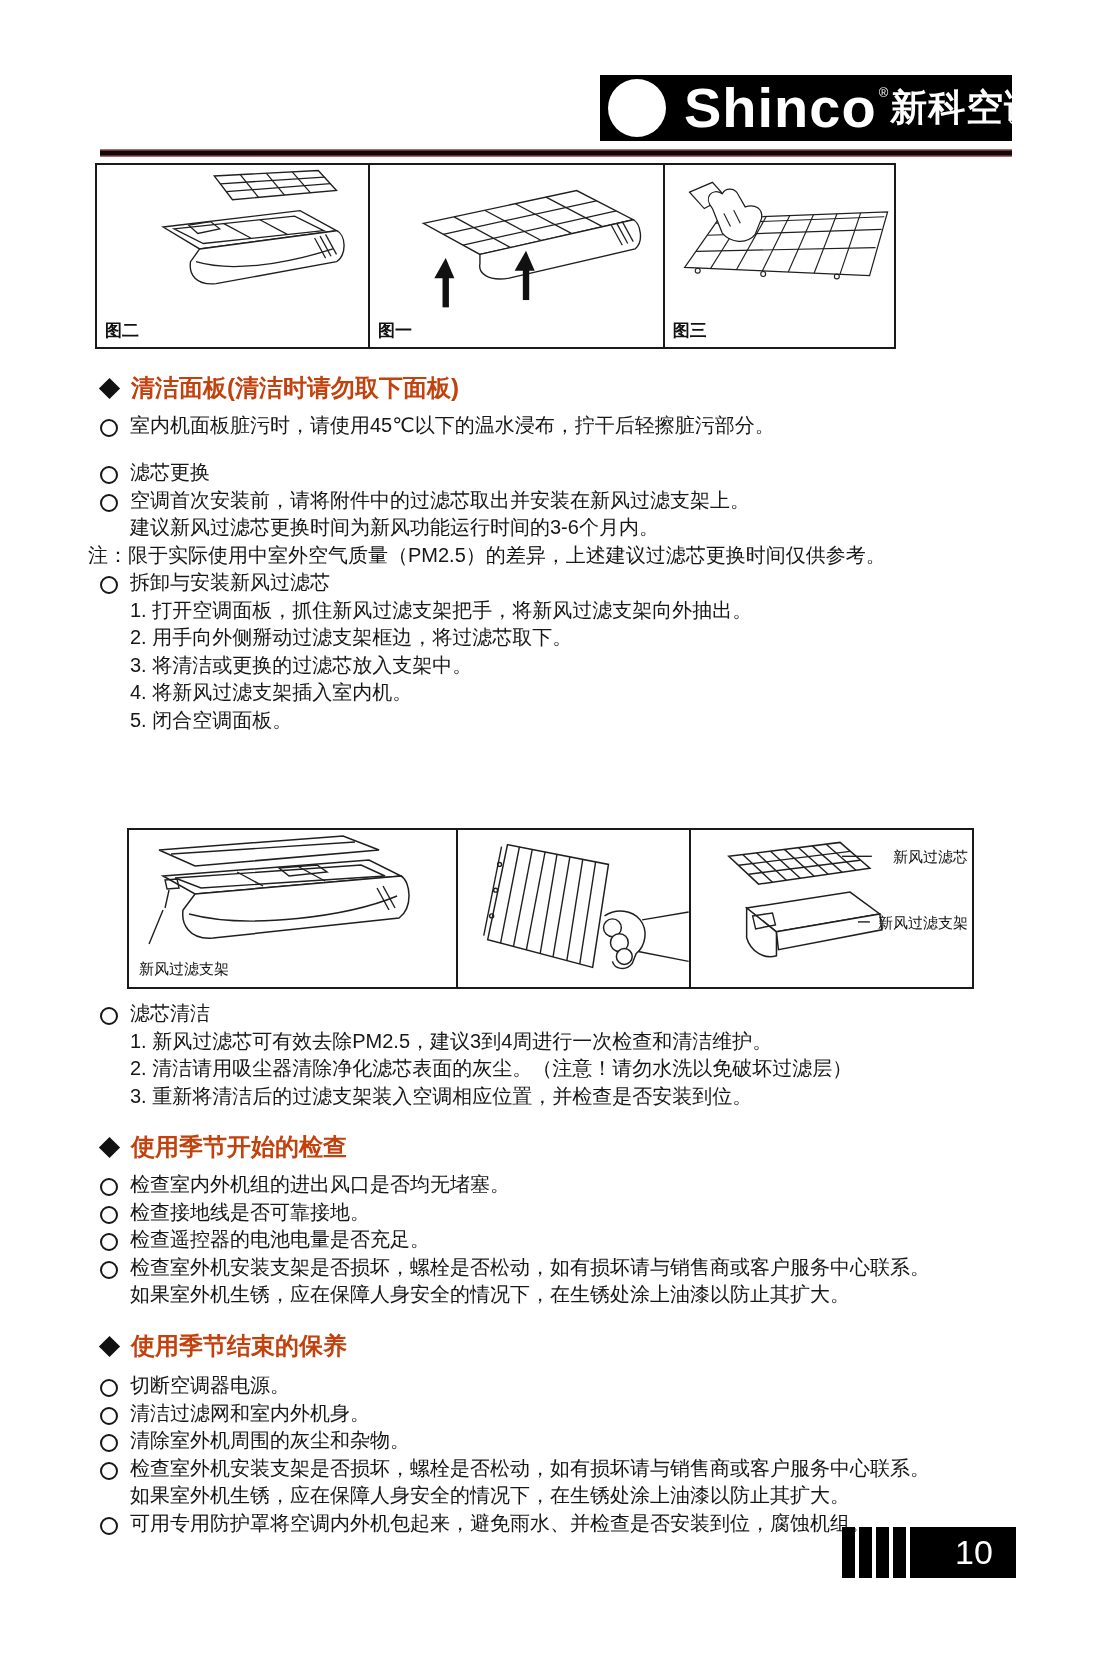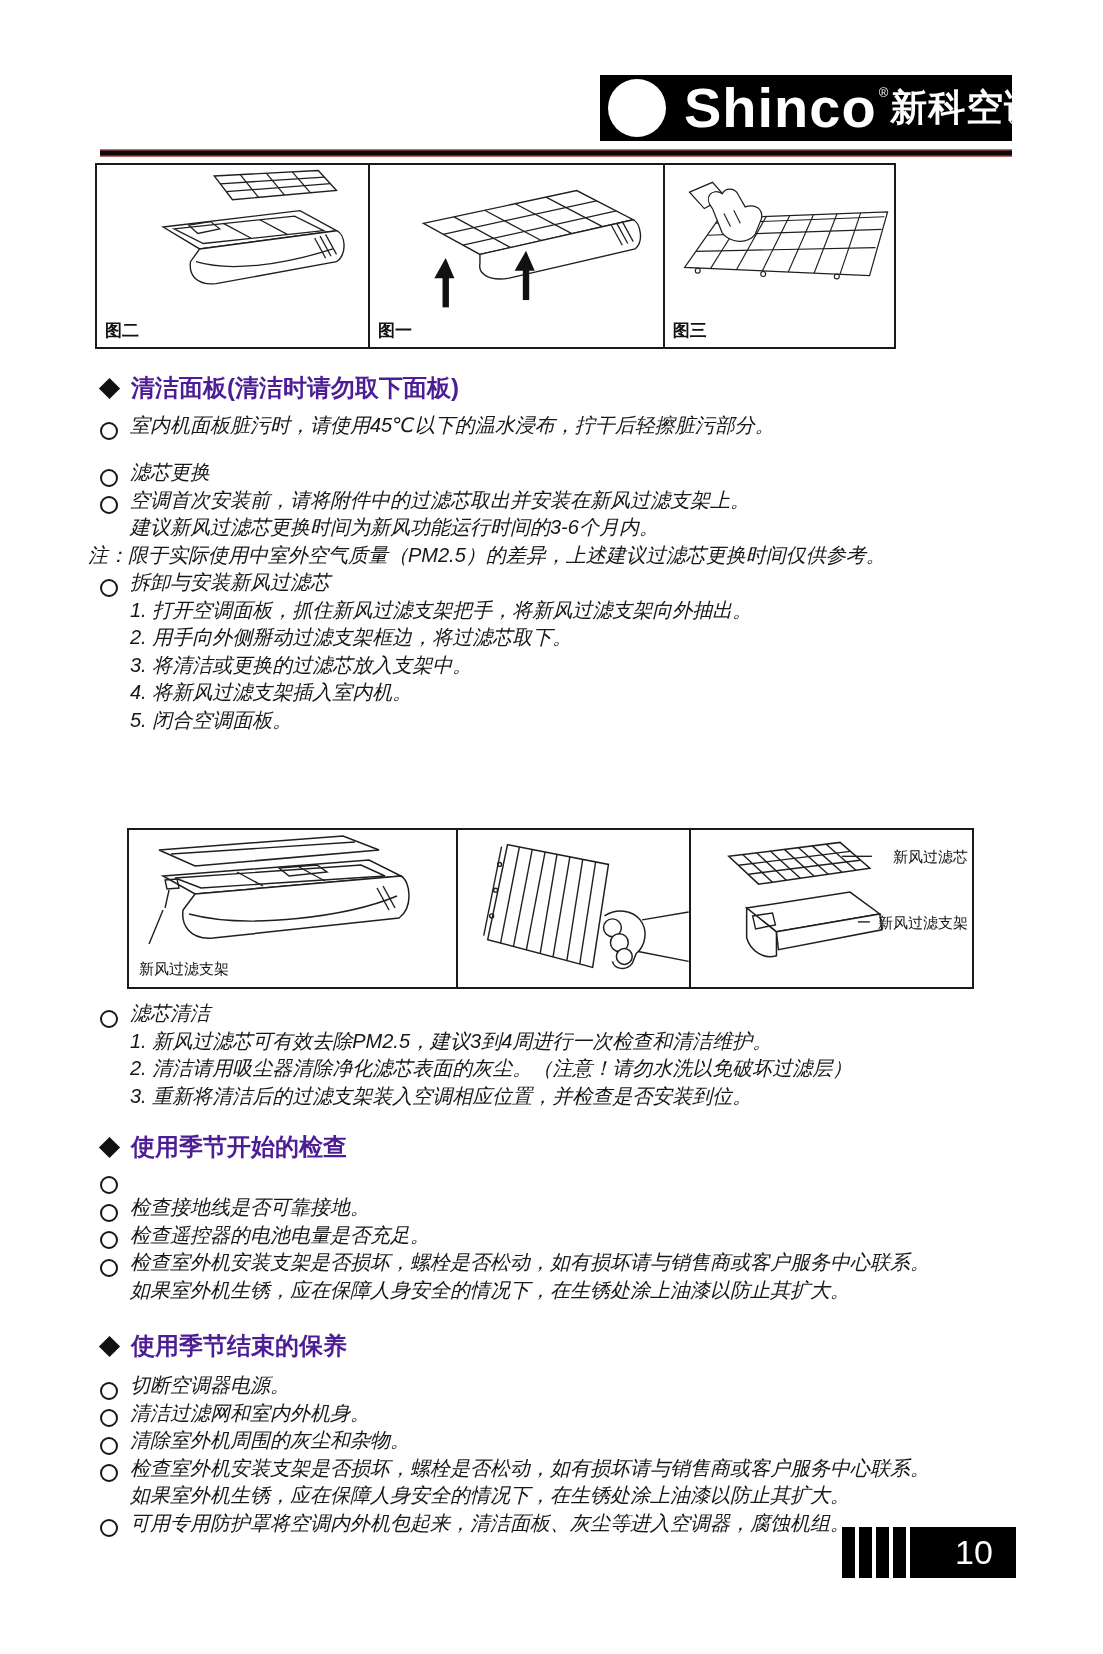--- a/index.html
+++ b/index.html
@@ -23,23 +23,23 @@
   .figbox .cell + .cell{border-left:2px solid #1a1a1a;}
   .figcap{position:absolute;left:8px;bottom:5px;font-size:17px;font-weight:600;color:#111;}
   .figlabel{position:absolute;font-size:15px;color:#111;white-space:nowrap;}
   svg{display:block;}
   .art{stroke:#1f1f1f;fill:none;stroke-width:1.4;}
   .artw{stroke:#1f1f1f;fill:#fff;stroke-width:1.5;}
   .artb{fill:#111;stroke:none;}
 
   
   .block{position:absolute;left:100px;width:930px;}
-  .heading{display:flex;align-items:center;font-size:24px;font-weight:bold;color:#4c1d95;margin-bottom:8px;}
+  .heading{display:flex;align-items:center;font-size:24px;font-weight:bold;color:#c2410c;margin-bottom:8px;}
   .dm{width:15px;height:15px;background:#111;transform:rotate(45deg);margin:0 14px 0 2px;flex:0 0 auto;}
-  .row{display:flex;align-items:flex-end;font-size:20px;line-height:27.5px;color:#171717;font-style:italic;}
+  .row{display:flex;align-items:center;font-size:20px;line-height:27.5px;color:#171717;}
   .cir{width:14px;height:14px;border:2px solid #171717;border-radius:50%;margin:5px 12px 0 0;flex:0 0 auto;}
   .row.step,.row.sub{padding-left:30px;}
   .row.note{margin-left:-12px;}
   .txt{white-space:pre-wrap;}
 
   
   .footer{position:absolute;left:842px;top:1527px;display:flex;align-items:stretch;height:51px;}
   .fbar{width:13px;background:#000;margin-right:4px;}
   .pagebox{width:84px;background:#000;color:#fff;font-size:34px;display:flex;
            align-items:center;justify-content:center;padding-left:22px;}
@@ -255,20 +255,21 @@
       </div>
   </div>
 
   <div class="block" style="top:1131px;">
     <div class="heading" style="">
       <span class="dm"></span>
       <span>使用季节开始的检查</span>
     </div>
     <div class="row">
         <span class="cir"></span>
+        <span class="txt">检查室内外机组的进出风口是否均无堵塞。</span>
       </div>
     <div class="row">
         <span class="cir"></span>
         <span class="txt">检查接地线是否可靠接地。</span>
       </div>
     <div class="row">
         <span class="cir"></span>
         <span class="txt">检查遥控器的电池电量是否充足。</span>
       </div>
     <div class="row">
@@ -299,21 +300,21 @@
       </div>
     <div class="row">
         <span class="cir"></span>
         <span class="txt">检查室外机安装支架是否损坏，螺栓是否松动，如有损坏请与销售商或客户服务中心联系。</span>
       </div>
     <div class="row sub">
         <span class="txt">如果室外机生锈，应在保障人身安全的情况下，在生锈处涂上油漆以防止其扩大。</span>
       </div>
     <div class="row">
         <span class="cir"></span>
-        <span class="txt">可用专用防护罩将空调内外机包起来，清洁面板、灰尘等进入空调器，腐蚀机组。</span>
+        <span class="txt">可用专用防护罩将空调内外机包起来，避免雨水、并检查是否安装到位，腐蚀机组。</span>
       </div>
   </div>
 
   <div class="footer">
     <div class="fbar"></div>
     <div class="fbar"></div>
     <div class="fbar"></div>
     <div class="fbar"></div>
     <div class="pagebox">
       <span>10</span>

